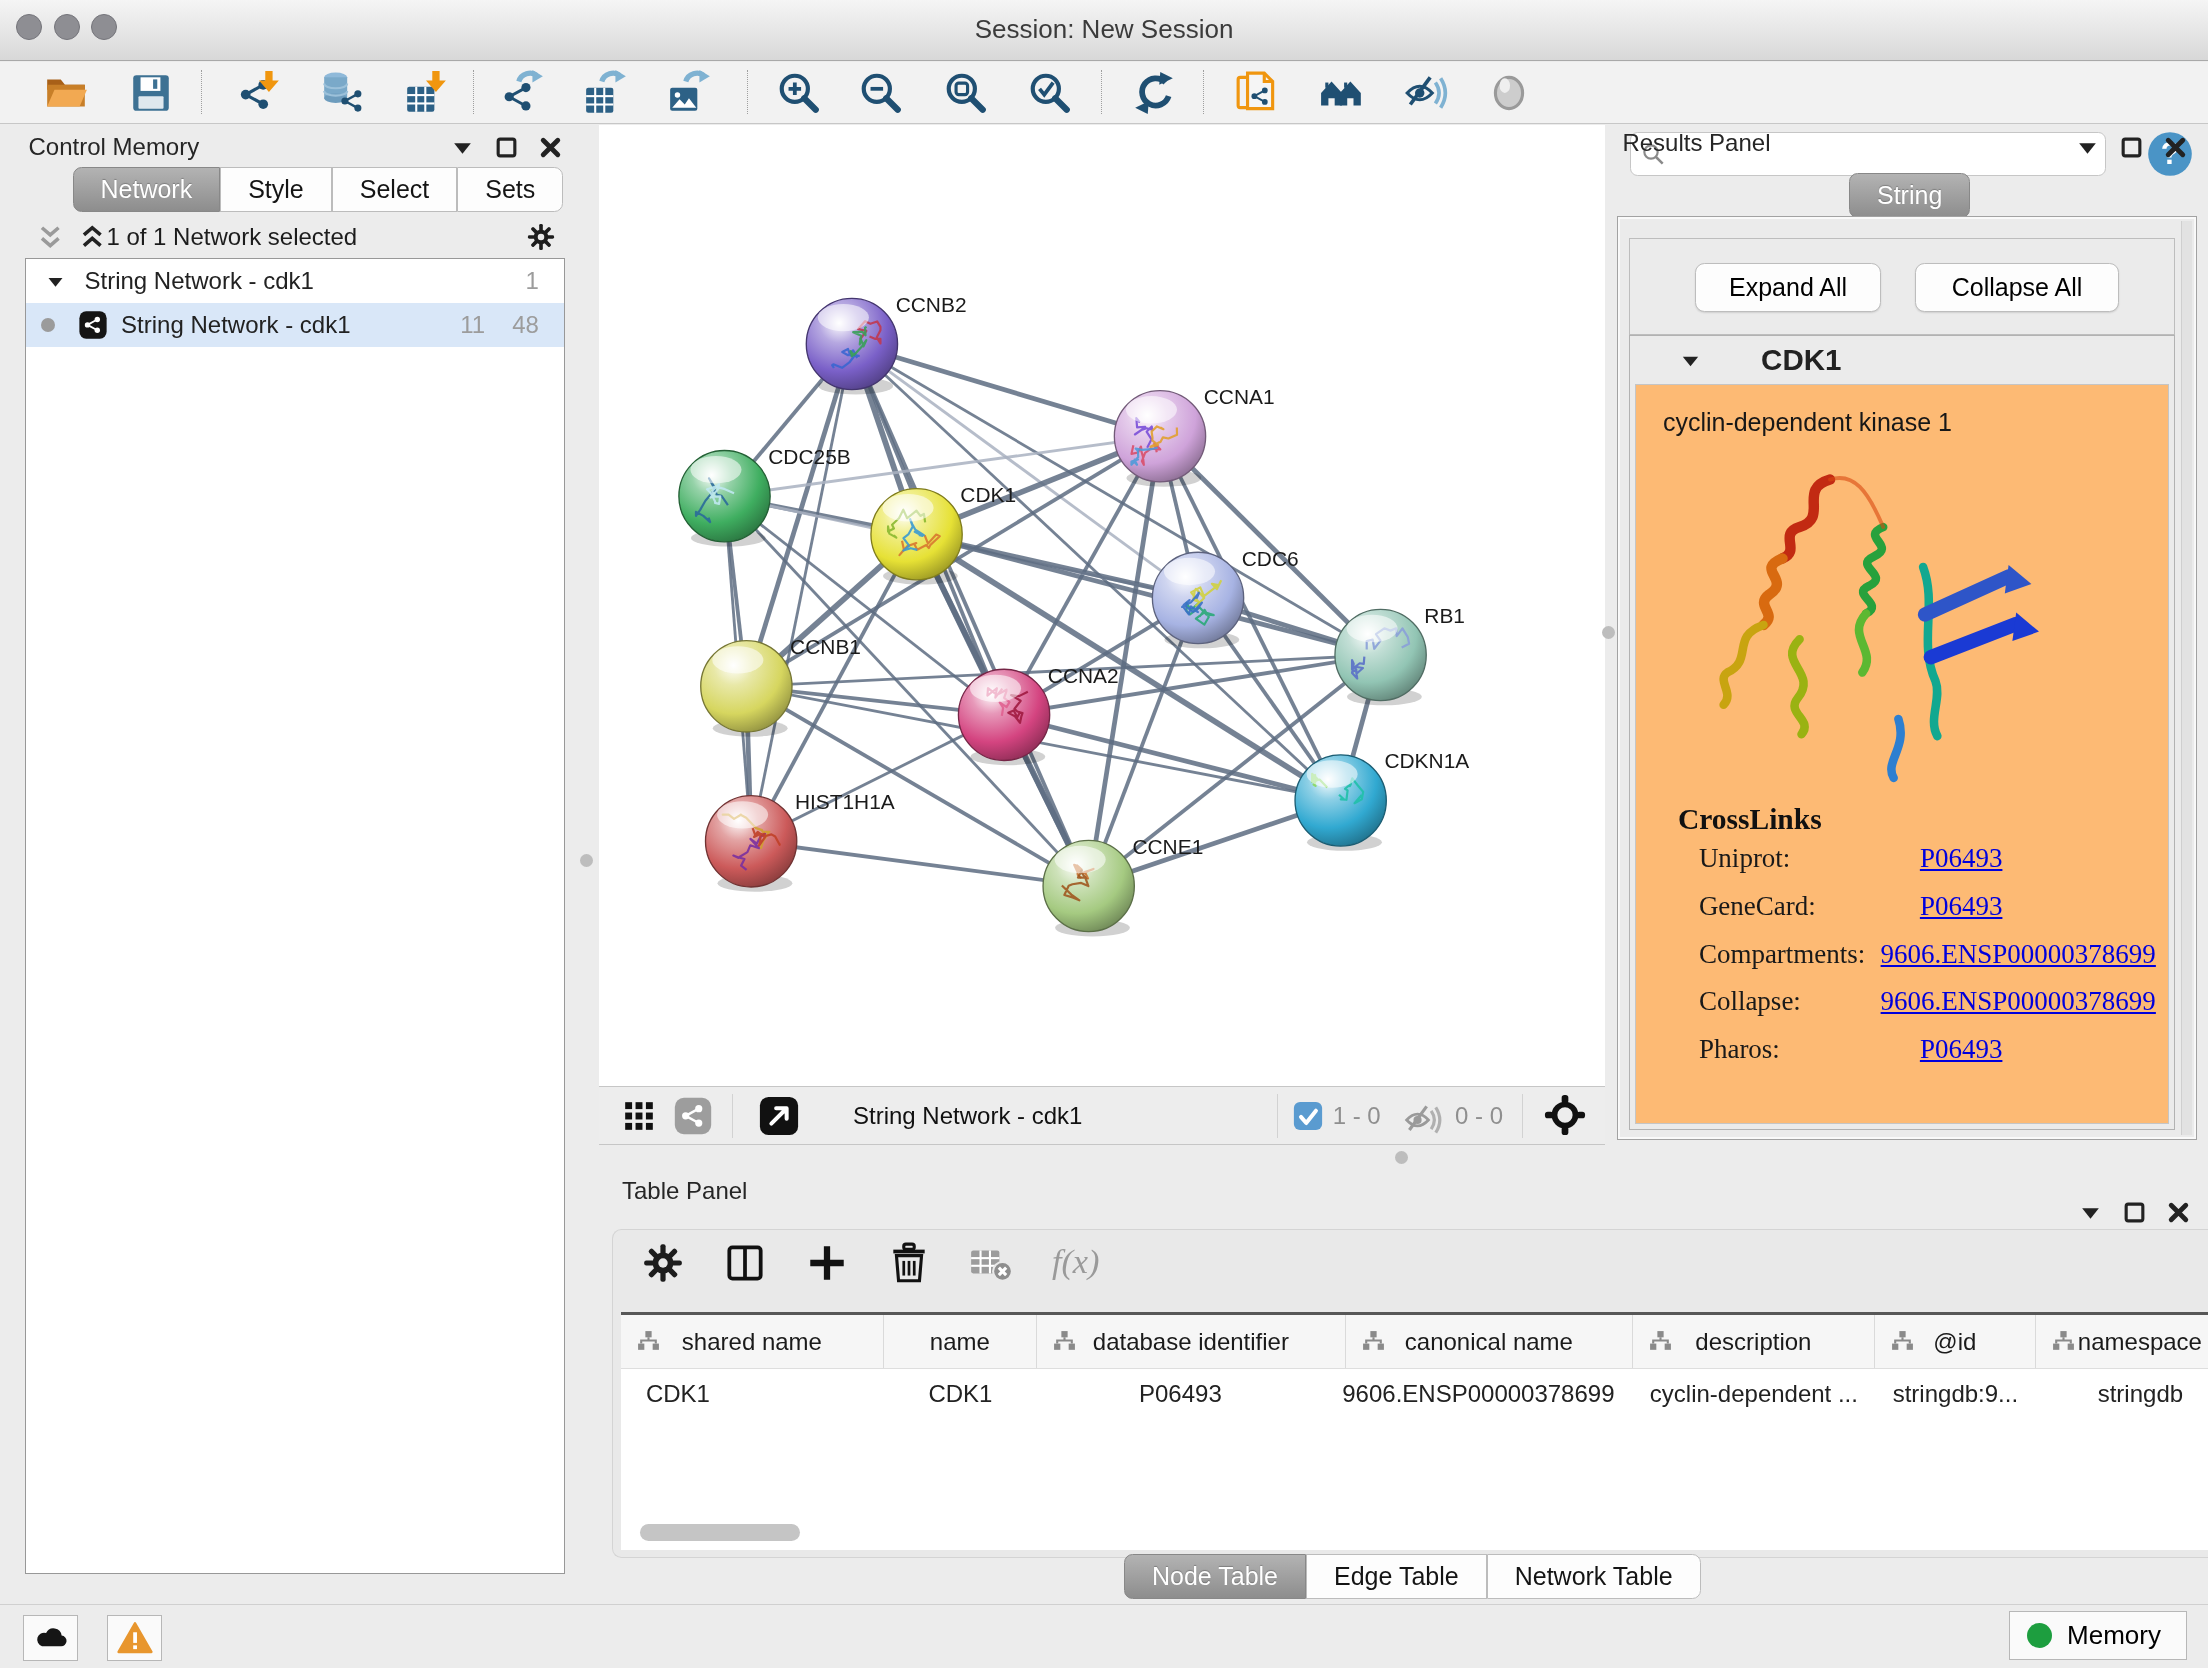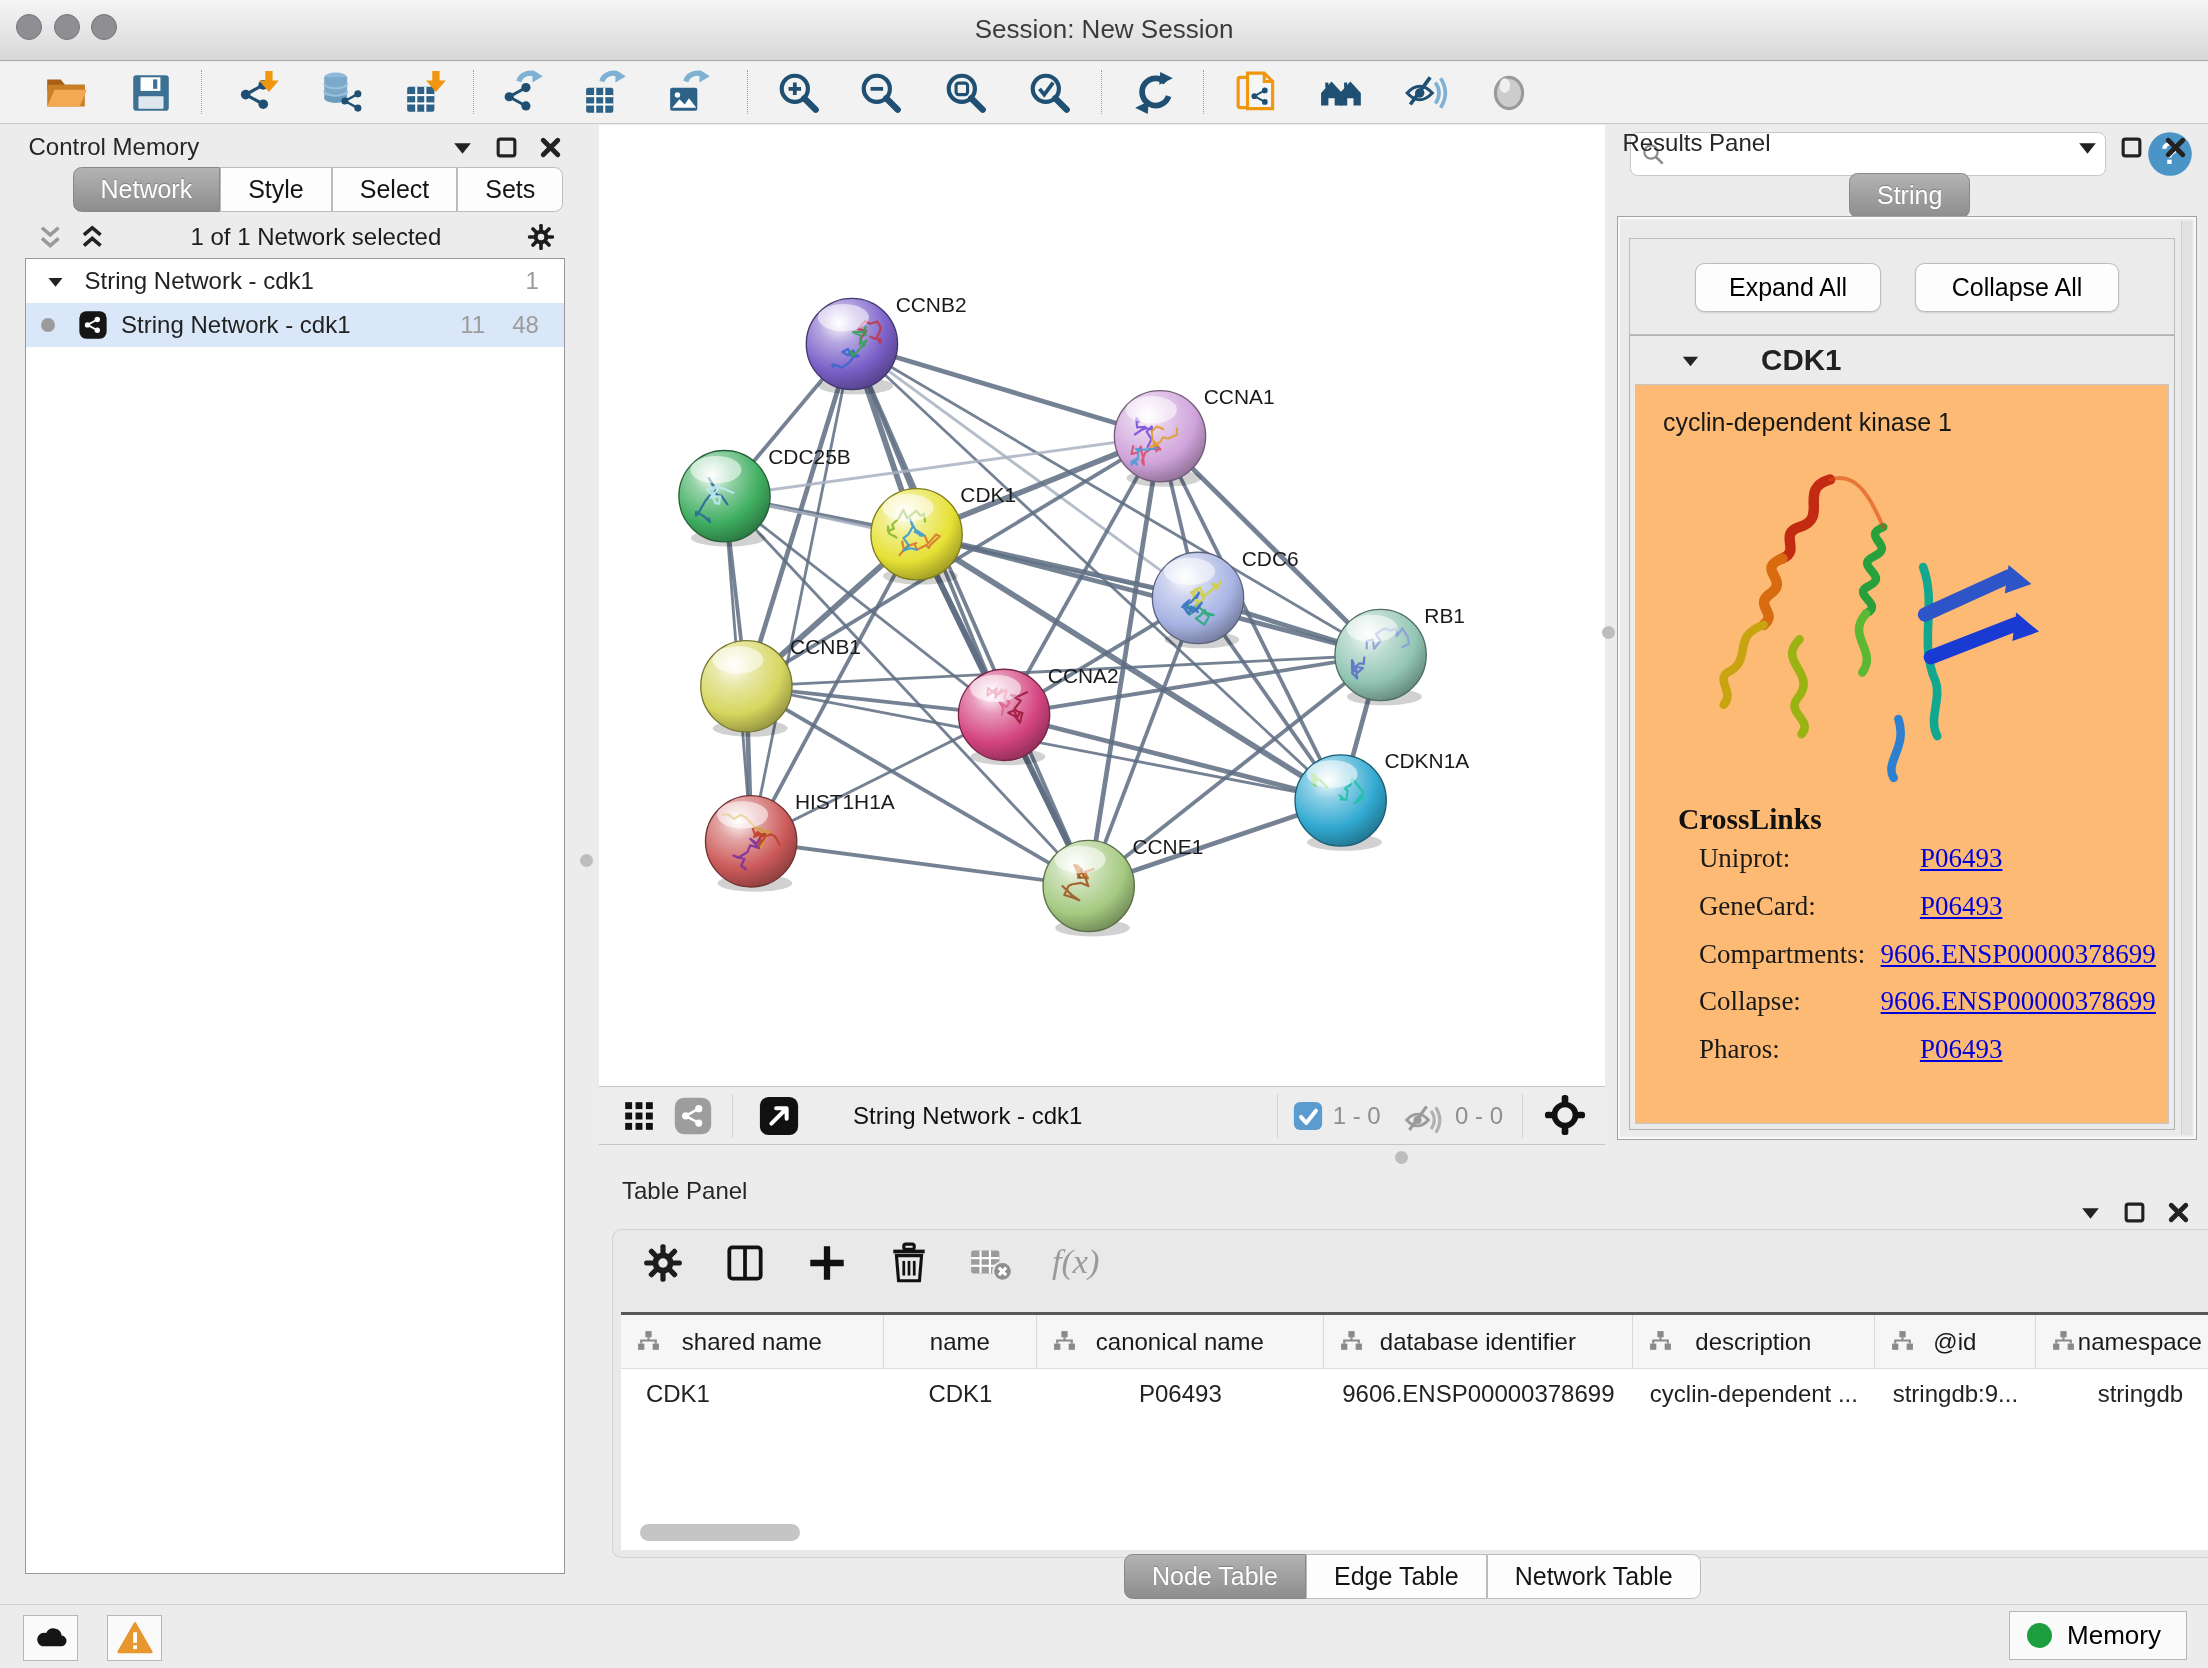--- a/index.html
+++ b/index.html
@@ -42,21 +42,21 @@
   .tabs-row .tab:last-child { border-radius:0 8.6px 8.6px 0; }
   .tab.single { border-radius:8.6px; }
 
   
   .control-panel { position:absolute; left:9.5px; top:125px; width:563px; height:1476px; }
   .cp-header-title { position:absolute; left:19px; top:7.6px; }
   .control-panel .win-icons { right:9.5px; top:9.5px; }
   .cp-tabs { position:absolute; left:63px; top:42px; }
   .cp-toolbar { position:absolute; left:13.3px; top:91px; right:5.7px; height:42px; display:flex; align-items:center; }
   .cp-chev { width:28.5px; height:28.5px; margin-left:13.3px; cursor:pointer; }
-  .cp-status { flex:1; text-align:center; font-size:24px; color:#1c1c1c; }
+  .cp-status { flex:1; font-size:24px; color:#1c1c1c; }
   .cp-gear { width:32px; height:32px; margin-right:9.5px; cursor:pointer; }
   .tree-box { position:absolute; left:15px; top:133px; right:7.6px; bottom:27px;
     background:#fff; border:1.9px solid #989898; }
   .tree-row { display:flex; align-items:center; height:44px; font-size:24px; cursor:pointer; }
   .tree-row .count { color:#9c9c9c; font-size:24px; }
   .tree-row.root { padding-left:19px; }
   .tree-row.child { background:#d9e7f8; }
   .tree-caret { width:21px; height:21px; margin-right:19px; }
   .tree-bullet { width:14.3px; height:14.3px; border-radius:50%; background:#9b9b9b; margin:0 23px 0 15px; }
   .string-chip { width:30px; height:30px; margin-right:13.3px; }
@@ -827,45 +827,45 @@
                   <rect x="16" y="14" width="6" height="6"></rect>
                 </g>
                 <path d="M12 8 v3 M5 14 v-3 h14 v3" stroke="#8a8a8a" stroke-width="2" fill="none"></path>
               </svg>
             </span>
             <span>shared name</span>
           </div>
           <div class="th" style="width: 153px;">
             <span>name</span>
           </div>
+          <div class="th" style="width: 309px;">
+            <span class="tree-mini">
+              <svg viewBox="0 0 24 24">
+                <g fill="#8a8a8a">
+                  <rect x="9" y="2" width="6" height="6"></rect>
+                  <rect x="2" y="14" width="6" height="6"></rect>
+                  <rect x="16" y="14" width="6" height="6"></rect>
+                </g>
+                <path d="M12 8 v3 M5 14 v-3 h14 v3" stroke="#8a8a8a" stroke-width="2" fill="none"></path>
+              </svg>
+            </span>
+            <span>database identifier</span>
+          </div>
           <div class="th" style="width: 287px;">
             <span class="tree-mini">
               <svg viewBox="0 0 24 24">
                 <g fill="#8a8a8a">
                   <rect x="9" y="2" width="6" height="6"></rect>
                   <rect x="2" y="14" width="6" height="6"></rect>
                   <rect x="16" y="14" width="6" height="6"></rect>
                 </g>
                 <path d="M12 8 v3 M5 14 v-3 h14 v3" stroke="#8a8a8a" stroke-width="2" fill="none"></path>
               </svg>
             </span>
             <span>canonical name</span>
-          </div>
-          <div class="th" style="width: 309px;">
-            <span class="tree-mini">
-              <svg viewBox="0 0 24 24">
-                <g fill="#8a8a8a">
-                  <rect x="9" y="2" width="6" height="6"></rect>
-                  <rect x="2" y="14" width="6" height="6"></rect>
-                  <rect x="16" y="14" width="6" height="6"></rect>
-                </g>
-                <path d="M12 8 v3 M5 14 v-3 h14 v3" stroke="#8a8a8a" stroke-width="2" fill="none"></path>
-              </svg>
-            </span>
-            <span>database identifier</span>
           </div>
           <div class="th" style="width: 242px;">
             <span class="tree-mini">
               <svg viewBox="0 0 24 24">
                 <g fill="#8a8a8a">
                   <rect x="9" y="2" width="6" height="6"></rect>
                   <rect x="2" y="14" width="6" height="6"></rect>
                   <rect x="16" y="14" width="6" height="6"></rect>
                 </g>
                 <path d="M12 8 v3 M5 14 v-3 h14 v3" stroke="#8a8a8a" stroke-width="2" fill="none"></path>

